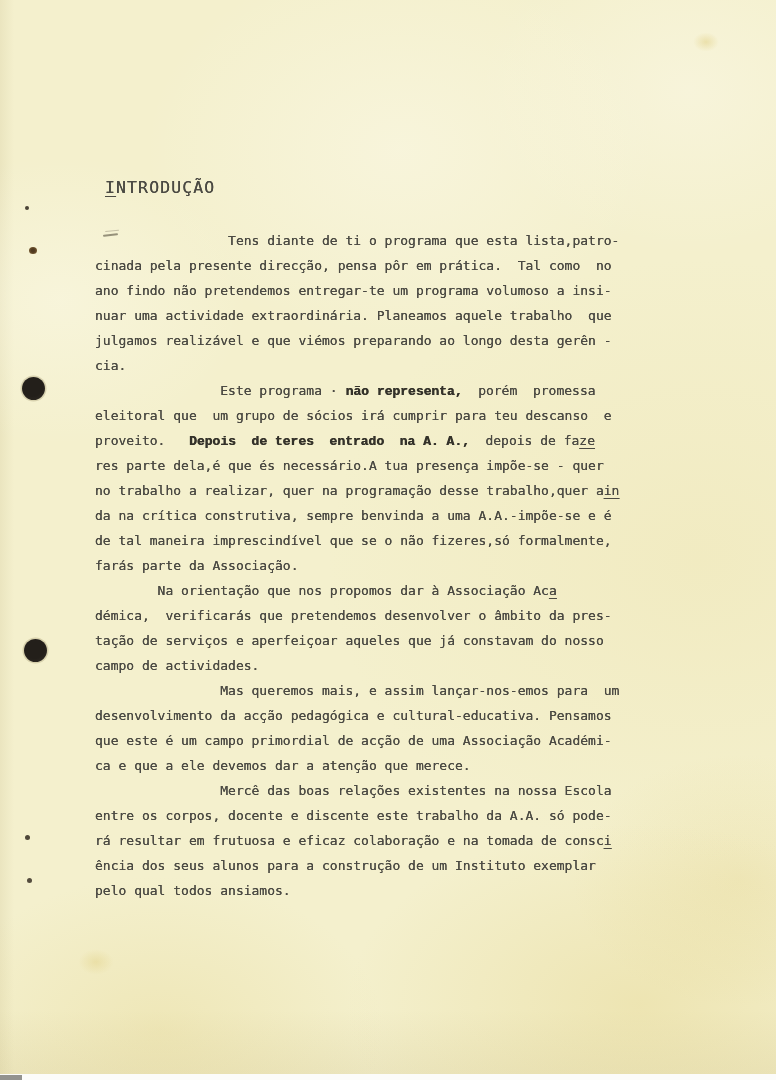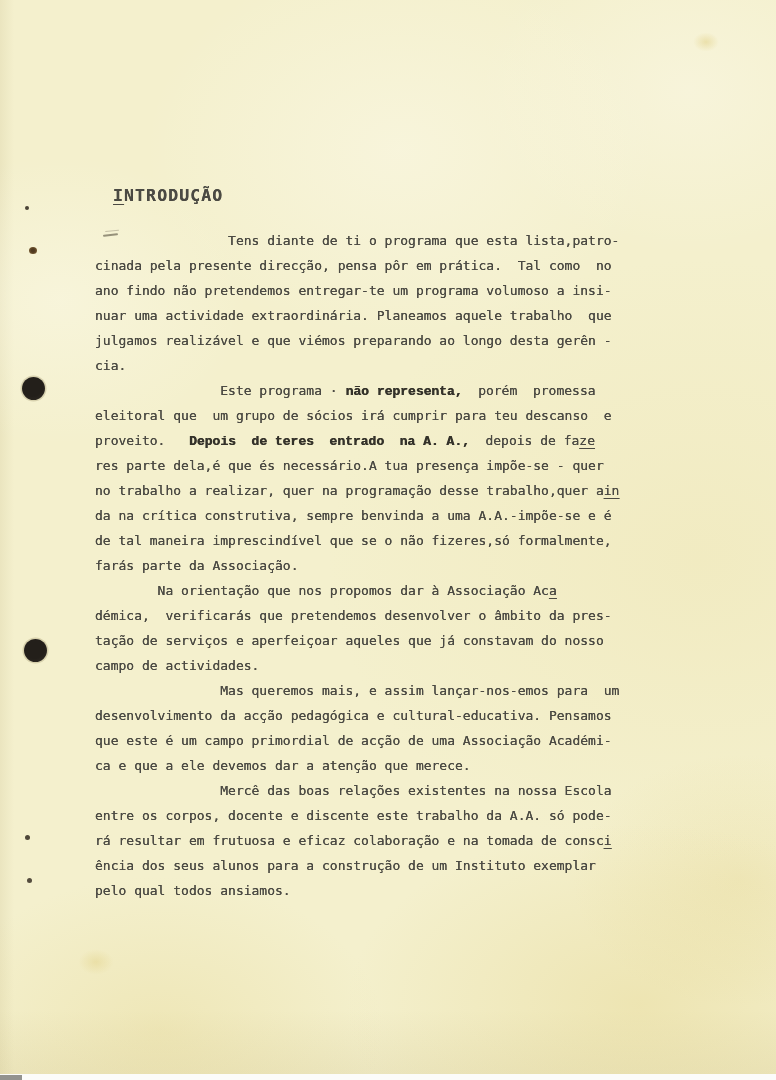--- a/index.html
+++ b/index.html
@@ -17,22 +17,22 @@
       radial-gradient(16px 12px at 706px 42px, rgba(214,190,92,.35), rgba(214,190,92,0) 80%),
       radial-gradient(22px 16px at 96px 962px, rgba(214,190,92,.28), rgba(214,190,92,0) 80%),
       radial-gradient(260px 200px at 60px 300px, rgba(251,249,231,.50), rgba(251,249,231,0) 72%),
       radial-gradient(340px 260px at 400px 150px, rgba(252,250,236,.45), rgba(252,250,236,0) 75%),
       radial-gradient(280px 220px at 690px 90px, rgba(252,250,238,.40), rgba(252,250,238,0) 75%),
       linear-gradient(90deg, rgba(190,178,128,.18), rgba(190,178,128,0) 14px),
       linear-gradient(0deg, rgba(200,186,130,.22), rgba(200,186,130,0) 70px),
       #f4f0cd;
   }
   .heading{
-    position:absolute;left:97px;top:169px;margin:16px;
-    font-size:16.5px;font-weight:700;letter-spacing:1.1px;line-height:22px;
+    position:absolute;left:97px;top:169px;margin:8px;
+    font-size:16.5px;font-weight:400;letter-spacing:1.1px;line-height:22px;
     color:var(--ink);text-shadow:0 0 .5px currentColor;white-space:pre;
   }
   .body-text{
     position:absolute;left:95px;top:228px;width:660px;
     font-size:13px;line-height:25px;color:var(--ink);
     white-space:pre;text-shadow:0 0 .5px currentColor;
   }
   .line{height:25px;}
   .b{font-weight:700;color:var(--ink-bold);text-shadow:.5px 0 0 currentColor;font-family:Liberation Mono, monospace;}
   .u{text-decoration:underline;text-underline-offset:3px;text-decoration-thickness:1.3px;}

